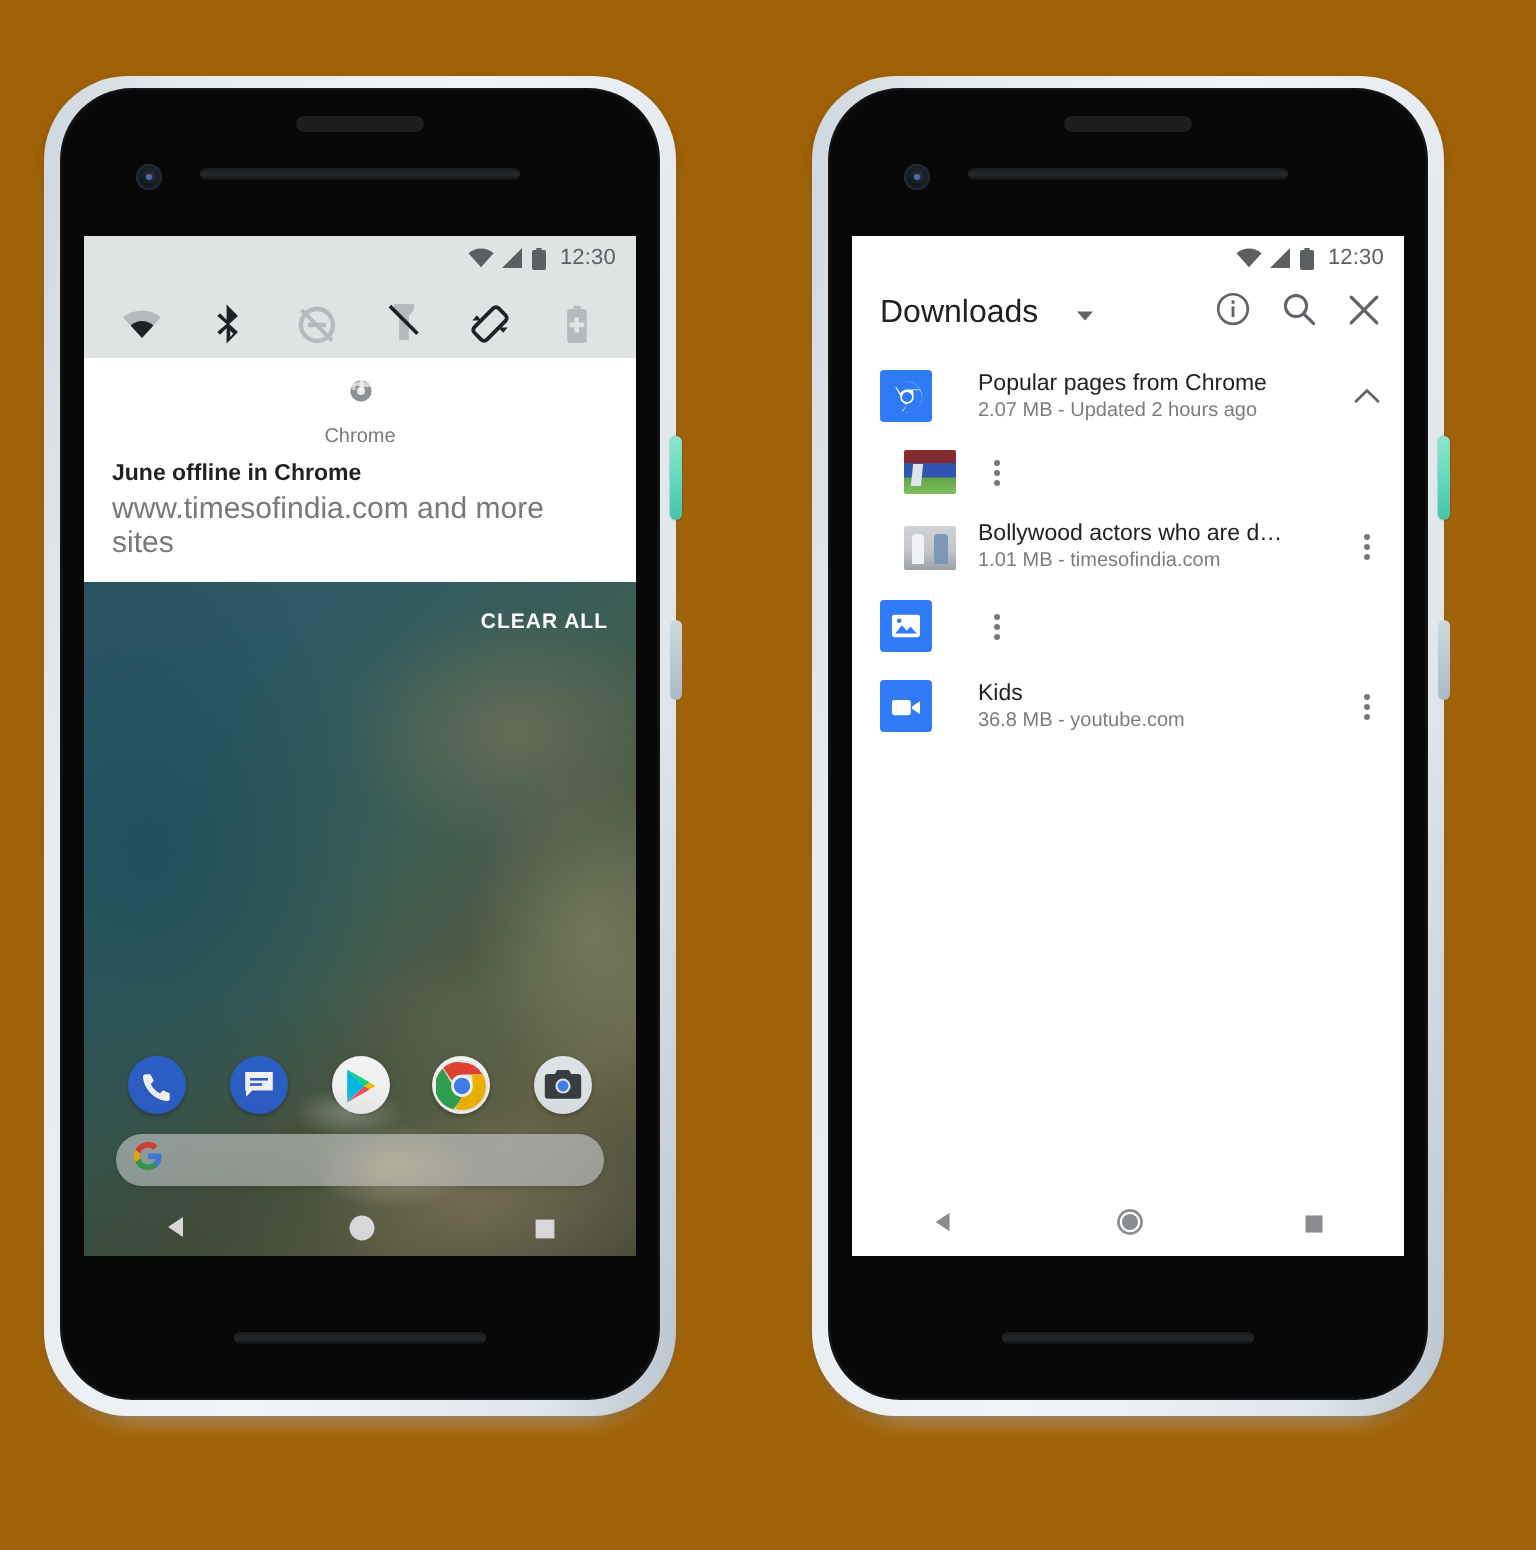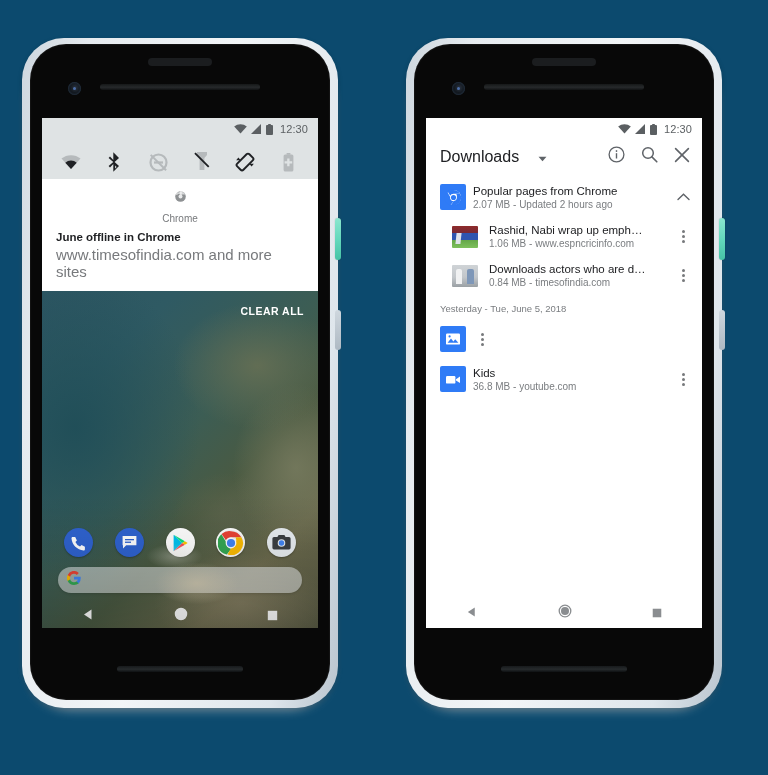--- a/index.html
+++ b/index.html
@@ -2,21 +2,21 @@
 <html><head>
 <meta charset="utf-8">
 <style>
   * { box-sizing: border-box; margin: 0; padding: 0; }
   html, body {
     width: 768px; height: 775px;
     background: #ffffff;
     font-family: "Liberation Sans", sans-serif;
     overflow: hidden;
   }
-  .stage { position: relative; width: 768px; height: 775px; background:#0c4a6e; }
+  .stage { position: relative; width: 768px; height: 775px; background:#a16207; }
 
   
   .phone { position: absolute; width: 316px; height: 676px; }
   .phone.left  { left: 22px;  top: 38px; }
   .phone.right { left: 406px; top: 38px; }
 
   .phone-shadow{
     position:absolute; left:8px; top:22px; width:300px; height:648px;
     border-radius:40px; background:#d9dadb;
     filter: blur(6px); opacity:.85;
@@ -167,21 +167,21 @@
   
   .dl-screen{ background:#fff; height:100%; display:flex; flex-direction:column; }
   .dl-appbar{
     display:flex; align-items:center; padding:6px 12px 10px 14px; gap:12px;
   }
   .dl-title{ font-size:16px; color:#202124; font-weight:400; }
   .dl-caret{ margin-left:7px; }
   .dl-actions{ margin-left:auto; display:flex; align-items:center; gap:16px; }
 
   .dl-list{ flex:1 1 auto; overflow:hidden; }
-  .row{ display:flex; align-items:center; padding:7px 10px 7px 14px; gap:7px; }
+  .row{ display:flex; align-items:center; padding:7px 10px 7px 14px; gap:23px; }
   .row.sub{ padding-left:26px; gap:11px; }
   .tile-ic{
     width:26px;height:26px;border-radius:2px;background:#2f7bf6;
     display:flex;align-items:center;justify-content:center; flex:0 0 auto;
   }
   .thumb{ width:26px;height:22px;border-radius:1px;flex:0 0 auto;overflow:hidden;position:relative;}
   .thumb.cricket{ background:linear-gradient(180deg,#8e2b2b 0%,#7a2a35 30%,#2f55b0 31%,#2f55b0 62%,#63a648 63%,#7ec05c 100%); }
   .thumb.cricket::after{
     content:""; position:absolute; left:4px; top:7px; width:5px; height:11px;
     background:#dfe3ea; transform:skewX(-6deg);
@@ -479,49 +479,44 @@
             </div>
             <div class="row-end">
               <svg width="13" height="8" viewBox="0 0 13 8">
                   <path d="M1 6.6 6.5 1.3 12 6.6" fill="none" stroke="#5f6368" stroke-width="1.4" stroke-linecap="round"></path>
                 </svg>
             </div>
           </div>
 
           <div class="row sub">
             <div class="thumb cricket"></div>
-            <div class="row-text">
-              <div class="row-title">Rashid, Nabi wrap up emph…</div>
-              <div class="row-sub">1.06 MB - www.espncricinfo.com</div>
-            </div>
             <div class="row-end">
               <span class="kebab">
                   <i></i>
                   <i></i>
                   <i></i>
                 </span>
             </div>
           </div>
 
           <div class="row sub">
             <div class="thumb people"></div>
             <div class="row-text">
-              <div class="row-title">Downloads actors who are d…</div>
-              <div class="row-sub">0.84 MB - timesofindia.com</div>
+              <div class="row-title">Bollywood actors who are d…</div>
+              <div class="row-sub">1.01 MB - timesofindia.com</div>
             </div>
             <div class="row-end">
               <span class="kebab">
                   <i></i>
                   <i></i>
                   <i></i>
                 </span>
             </div>
           </div>
 
-          <div class="section-date">Yesterday - Tue, June 5, 2018</div>
 
           <div class="row">
             <div class="tile-ic">
               <svg width="16" height="16" viewBox="0 0 16 16">
                 <rect x="1" y="2.4" width="14" height="11.2" rx="1.2" fill="#fff"></rect>
                 <path d="M2.6 11.8 6 7.6l2.4 2.8 1.8-2.1 3.2 3.5Z" fill="#2f7bf6"></path>
                 <circle cx="4.6" cy="5.4" r="1.1" fill="#2f7bf6"></circle>
               </svg>
             </div>
             <div class="row-end">

